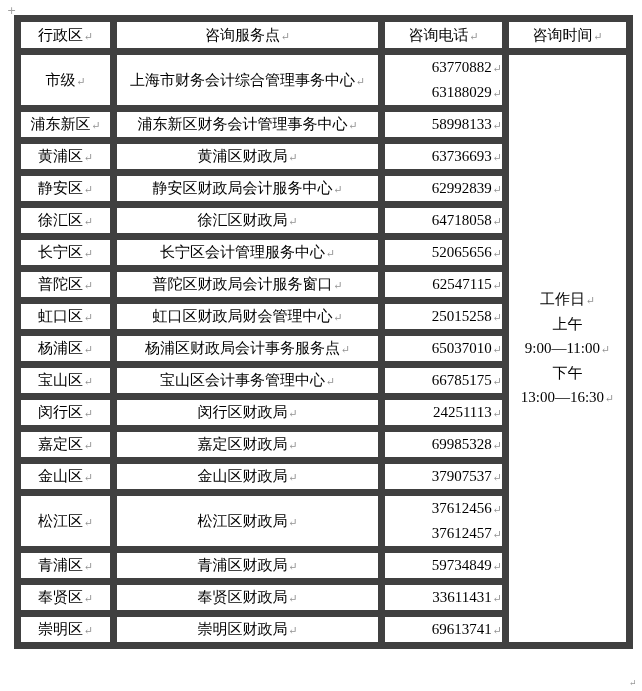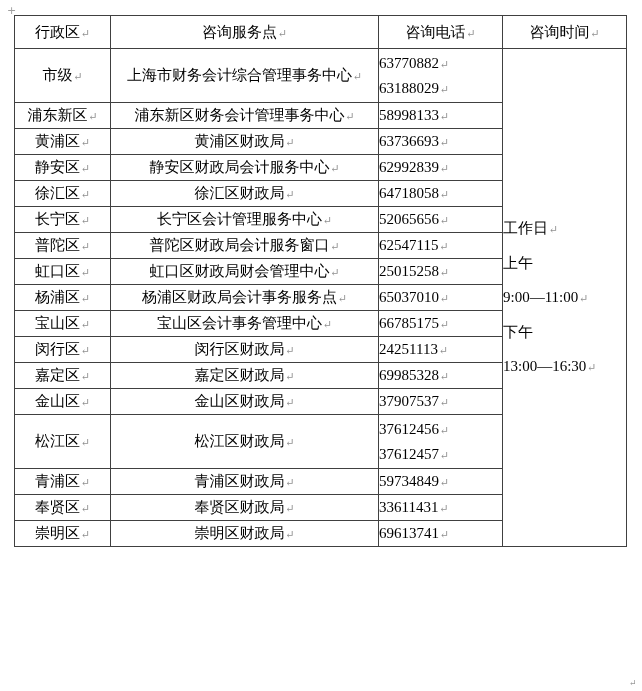--- a/index.html
+++ b/index.html
@@ -36,35 +36,35 @@
   table.doc-table {
     position: absolute;
     left: 14px;
     top: 15px;
     width: 612px;
     border-collapse: collapse;
     table-layout: fixed;
   }
   .doc-table th,
   .doc-table td {
-    border: 1px solid #404040;
+    border: 7px solid #404040;
     font-size: 15px;
     font-weight: 400;
     color: #000000;
     padding: 0;
     vertical-align: middle;
     overflow: hidden;
   }
   .doc-table thead tr { height: 33px; }
   .doc-table tbody tr { height: 19px; }
   .doc-table tbody tr.tall { height: 54px; margin-left: 39px; }
   .cell-district { text-align: center; }
   .cell-service  { text-align: center; padding-left: 7px; }
-  .cell-phone    { text-align: left; line-height: 24px; }
-  .cell-time     { text-align: left; line-height: 34px; }
+  .cell-phone    { text-align: right; line-height: 24px; }
+  .cell-time     { text-align: center; line-height: 24px; }
   th { text-align: center; }
   .mark {
     color: #909090;
     font-size: 11px;
     margin-left: 1px;
   }
 </style>
 </head>
 <body>
 

